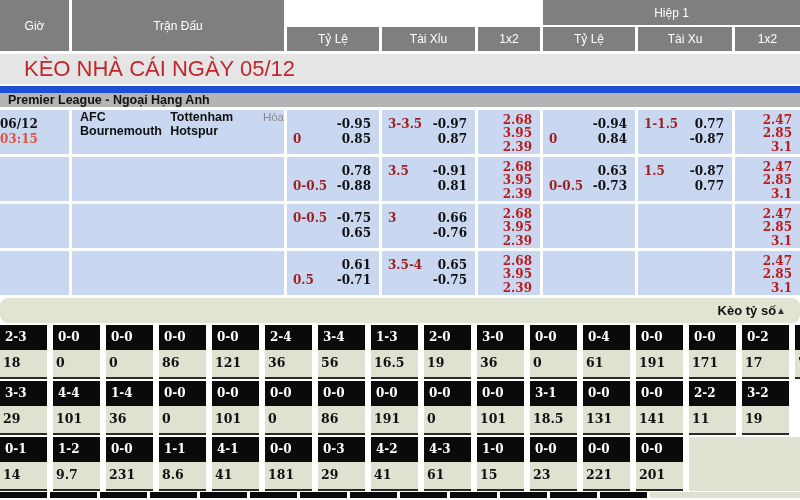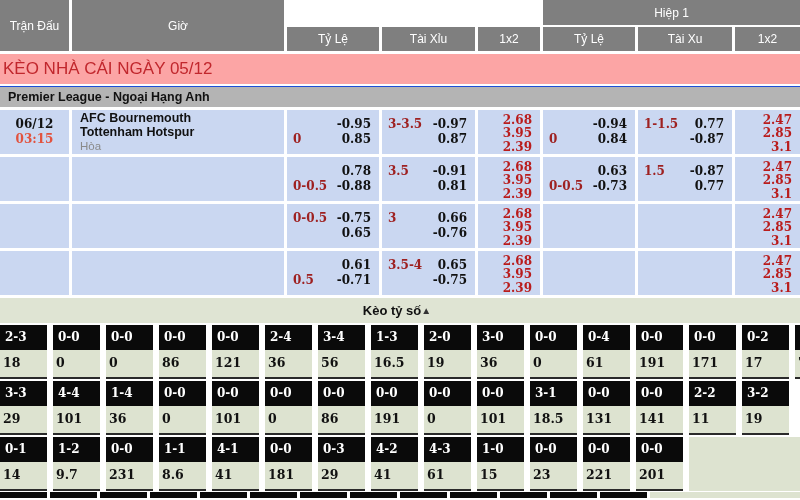--- a/index.html
+++ b/index.html
@@ -10,69 +10,69 @@
   
   .hdr { display:grid; grid-template-columns:69px 212px 92px 93px 62px 92px 94px 65px;
          grid-template-rows:25px 24px; column-gap:3px; row-gap:2px; background:#fff; }
   .hcell { background:#7f7f7f; color:#fff; font-size:12px; display:flex;
            align-items:center; justify-content:center; }
   .span2r { grid-row:1/3; }
   .gfull { grid-column:3/6; }
   .ghalf { grid-column:6/9; }
 
   
-  .titlebar { margin-top:3px; height:30px; background:#fca5a5; color:#c1272d;
-              font-size:17px; display:flex; align-items:center; padding-left:3px; }
+  .titlebar { margin-top:3px; height:30px; background:#e5e5e5; color:#c1272d;
+              font-size:22px; display:flex; align-items:center; padding-left:24px; }
   .leaguebar { margin-top:2px; height:21px; background:#b4b4b4; color:#111;
                font-size:12.5px; font-weight:bold; display:flex; align-items:center;
-               padding-left:8px; border-top:1px solid #1d4ed8; }
+               padding-left:8px; border-top:7px solid #1d4ed8; }
 
   
   .orow { display:grid; grid-template-columns:69px 212px 92px 93px 62px 92px 94px 65px;
           column-gap:3px; margin-top:3px; height:44px; }
   .cell { background:#cad7f1; overflow:hidden; }
-  .time-cell { display:flex; flex-direction:column; align-items:center;
+  .time-cell { display:flex; flex-direction:column; align-items:flex-start;
                justify-content:center; font-size:12px; line-height:15px; }
   .mdate { color:#111; }
   .mtime { color:#e2523e; }
-  .team-cell { display:flex; flex-direction:column; justify-content:center;
+  .team-cell { display:flex; flex-direction:row; justify-content:center;
                padding-left:8px; font-size:12.5px; line-height:14px; }
   .team { font-weight:bold; color:#111; }
   .draw { font-size:11.5px; color:#8a8a8a; }
   .odds-cell { display:flex; flex-direction:column; justify-content:center; }
   .oline { display:flex; justify-content:flex-end; align-items:baseline;
            line-height:15px; padding:0 8px 0 6px; font-size:12px; }
   .hline { color:#9e2121; }
   .oval { margin-left:auto; color:#111; }
   .x12-cell { display:flex; flex-direction:column; justify-content:flex-end;
               align-items:flex-end; padding-right:8px; font-size:12px; line-height:13.5px;
               color:#b91c1c; }
 
   
   .score-hdr { margin-top:3px; height:25px; background:#dfe4d3; display:flex;
-               align-items:center; justify-content:center;
-               padding:0 14px 0 8px; }
+               align-items:center; justify-content:flex-end;
+               padding:0 14px 0 8px;border-radius:8px; }
   .score-title { font-size:13px; font-weight:bold; color:#111; }
   .collapse { font-size:10px; color:#333; }
   .srow { display:flex; column-gap:6px; margin-top:2px; }
   .scol { width:47px; flex:0 0 47px; }
   .sscore { height:25px; background:#0a0a0a; color:#fff; font-size:12px;
             line-height:25px; padding-left:5px; }
   .sval { height:29px; background:#dde3d0; color:#111; font-size:12.5px;
           line-height:26px; padding-left:3px; border-bottom:2px solid #2a2a2a; }
   .sfill { flex:1 1 auto; background:#dde3d0; }
   .stubrow { display:flex; column-gap:3px; margin-top:1px; }
   .stubcell { width:47px; flex:0 0 47px; height:6px; background:#0a0a0a; }
 </style>
 </head>
 <body>
 
 <div class="hdr">
+  <div class="hcell span2r">Giờ</div>
   <div class="hcell span2r">Trận Đấu</div>
-  <div class="hcell span2r">Giờ</div>
   <div class="hcell ghalf">Hiệp 1</div>
   <div class="hcell">Tỷ Lệ</div>
   <div class="hcell">Tài Xỉu</div>
   <div class="hcell">1x2</div>
   <div class="hcell">Tỷ Lệ</div>
   <div class="hcell">Tài Xu</div>
   <div class="hcell">1x2</div>
 </div>
 
 <div class="titlebar">KÈO NHÀ CÁI NGÀY 05/12</div>

